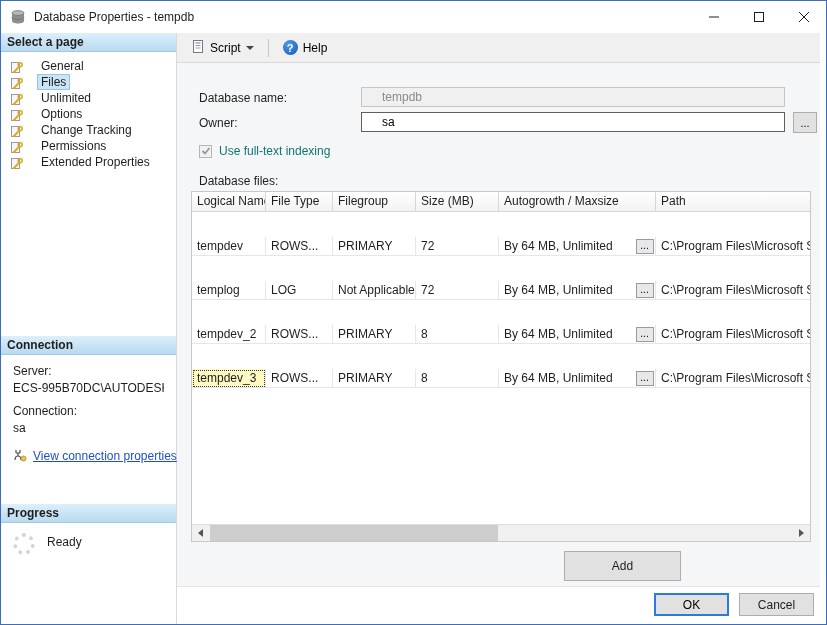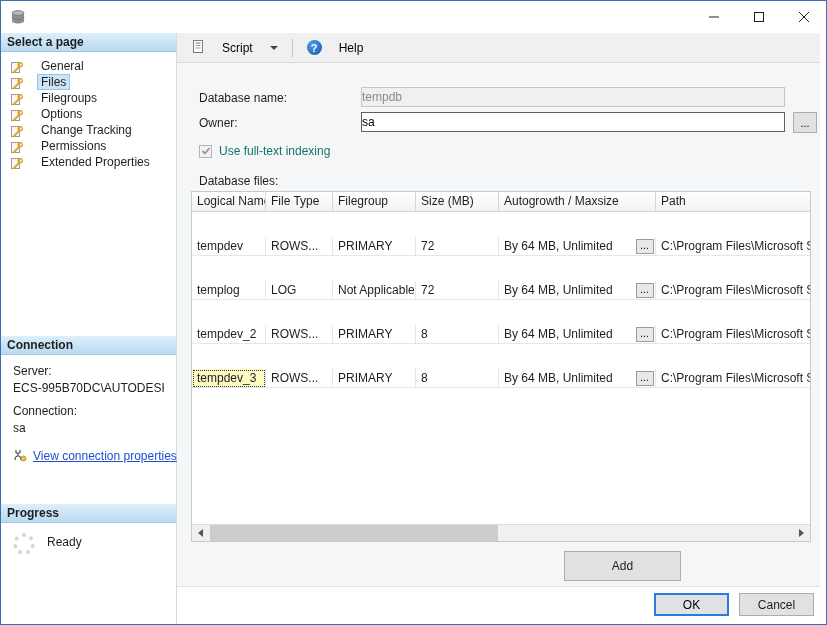--- a/index.html
+++ b/index.html
@@ -29,26 +29,26 @@
   .conn-value{margin-top:3px;white-space:nowrap;overflow:hidden;}
   .conn-link-row{margin-top:14px;display:flex;gap:6px;}
   .link{color:#1e4fd0;text-decoration:underline;white-space:nowrap;}
   .progress-section{position:absolute;top:471px;left:0;right:0;}
   .progress-body{padding:10px 12px;display:flex;align-items:flex-start;gap:12px;}
   .spinner{width:22px;height:22px;border:4px dotted #d4d4d4;border-radius:50%;flex:none;}
   .progress-status{margin-top:2px;}
   
   .main{position:absolute;left:176px;top:32px;width:643px;height:554px;background:#f5f6f7;border-bottom:1px solid #e3e3e3;}
   .toolbar{height:30px;background:#f0f0f0;border-bottom:1px solid #d9d9d9;display:flex;align-items:center;padding-left:8px;gap:2px;}
-  .tb-btn{display:flex;align-items:center;gap:17px;padding:3px 6px;background:transparent;border:1px solid transparent;font:inherit;}
+  .tb-btn{display:flex;align-items:center;gap:5px;padding:3px 6px;background:transparent;border:1px solid transparent;font:inherit;}
   .caret-down{width:0;height:0;border-left:4px solid transparent;border-right:4px solid transparent;border-top:4px solid #444;display:inline-block;}
   .tb-sep{width:1px;height:18px;background:#c6c6c6;margin:0 5px;}
   .help-icon{width:15px;height:15px;border-radius:50%;background:radial-gradient(circle at 35% 30%,#4f9ae8,#1456b0);color:#fff;font-size:11px;font-weight:bold;display:flex;align-items:center;justify-content:center;flex:none;}
   .field-label{position:absolute;white-space:nowrap;}
-  .text-input{position:absolute;height:20px;padding:0 0;font:inherit;}
+  .text-input{position:absolute;height:20px;padding:0 20px;font:inherit;}
   .inp-dbname{left:184px;top:54px;width:424px;background:#f0f0f0;border:1px solid #c6c6c6;color:#8b8b8b;}
   .inp-owner{left:184px;top:79px;width:424px;background:#fff;border:1px solid #5f5f5f;color:#000;}
   .browse-btn{position:absolute;left:616px;top:79px;width:24px;height:21px;background:#e1e1e1;border:1px solid #adadad;font:inherit;font-size:11px;line-height:8px;padding:0;}
   .fulltext-row{position:absolute;left:22px;top:111px;display:flex;align-items:center;gap:7px;color:#0f766e;}
   .checkbox{width:13px;height:13px;background:#f2f2f2;border:1px solid #b5b5b5;display:flex;align-items:center;justify-content:center;flex:none;}
   
   .grid{position:absolute;left:14px;top:158px;width:620px;height:351px;background:#fff;border:1px solid #c4c9ce;}
   .thead{display:flex;height:20px;}
   .th{border-right:1px solid #d6d6d6;border-bottom:1px solid #d6d6d6;background:linear-gradient(#ffffff,#f2f2f2);padding:2px 5px;white-space:nowrap;overflow:hidden;}
   .trow{display:flex;height:19px;margin-top:25px;}
@@ -83,20 +83,21 @@
 <div class="window">
 
   <div class="titlebar">
     <span class="titlebar-icon">
       <svg width="16" height="16" viewBox="0 0 16 16">
         <path d="M2 4v8c0 1.4 2.7 2.5 6 2.5s6-1.1 6-2.5V4" fill="#8a8f94"></path>
         <ellipse cx="8" cy="4" rx="6" ry="2.4" fill="#b4b9be" stroke="#6d7277" stroke-width="0.8"></ellipse>
         <path d="M2 8c0 1.4 2.7 2.5 6 2.5s6-1.1 6-2.5" fill="none" stroke="#6d7277" stroke-width="0.8"></path>
       </svg>
     </span>
+    <span class="titlebar-text">Database Properties - tempdb</span>
     <div class="win-controls">
       <button class="win-btn">
         <span><svg width="10" height="10" viewBox="0 0 10 10">
               <line x1="0" y1="5" x2="10" y2="5" stroke="#1e1e1e" stroke-width="1"></line>
             </svg></span>
       </button>
       <button class="win-btn">
         <span><svg width="10" height="10" viewBox="0 0 10 10">
               <rect x="0.5" y="0.5" width="9" height="9" fill="none" stroke="#1e1e1e" stroke-width="1"></rect>
             </svg></span>
@@ -128,21 +129,21 @@
               <circle cx="9.2" cy="3.8" r="2" fill="none" stroke="#d8a827" stroke-width="1.5"></circle>
             </svg></span>
         <span class="page-label">Files</span>
       </div>
       <div class="page-item">
         <span class="wrench-icon"><svg viewBox="0 0 12 12" width="12" height="12">
               <rect x="0.5" y="1.5" width="8" height="10" fill="#f7f7f7" stroke="#9a9a9a"></rect>
               <path d="M3 11 L8.4 5.4" stroke="#d8a827" stroke-width="2" stroke-linecap="round"></path>
               <circle cx="9.2" cy="3.8" r="2" fill="none" stroke="#d8a827" stroke-width="1.5"></circle>
             </svg></span>
-        <span class="page-label">Filegroups</span>
+        <span class="page-label">Unlimited</span>
       </div>
       <div class="page-item">
         <span class="wrench-icon"><svg viewBox="0 0 12 12" width="12" height="12">
               <rect x="0.5" y="1.5" width="8" height="10" fill="#f7f7f7" stroke="#9a9a9a"></rect>
               <path d="M3 11 L8.4 5.4" stroke="#d8a827" stroke-width="2" stroke-linecap="round"></path>
               <circle cx="9.2" cy="3.8" r="2" fill="none" stroke="#d8a827" stroke-width="1.5"></circle>
             </svg></span>
         <span class="page-label">Options</span>
       </div>
       <div class="page-item">

